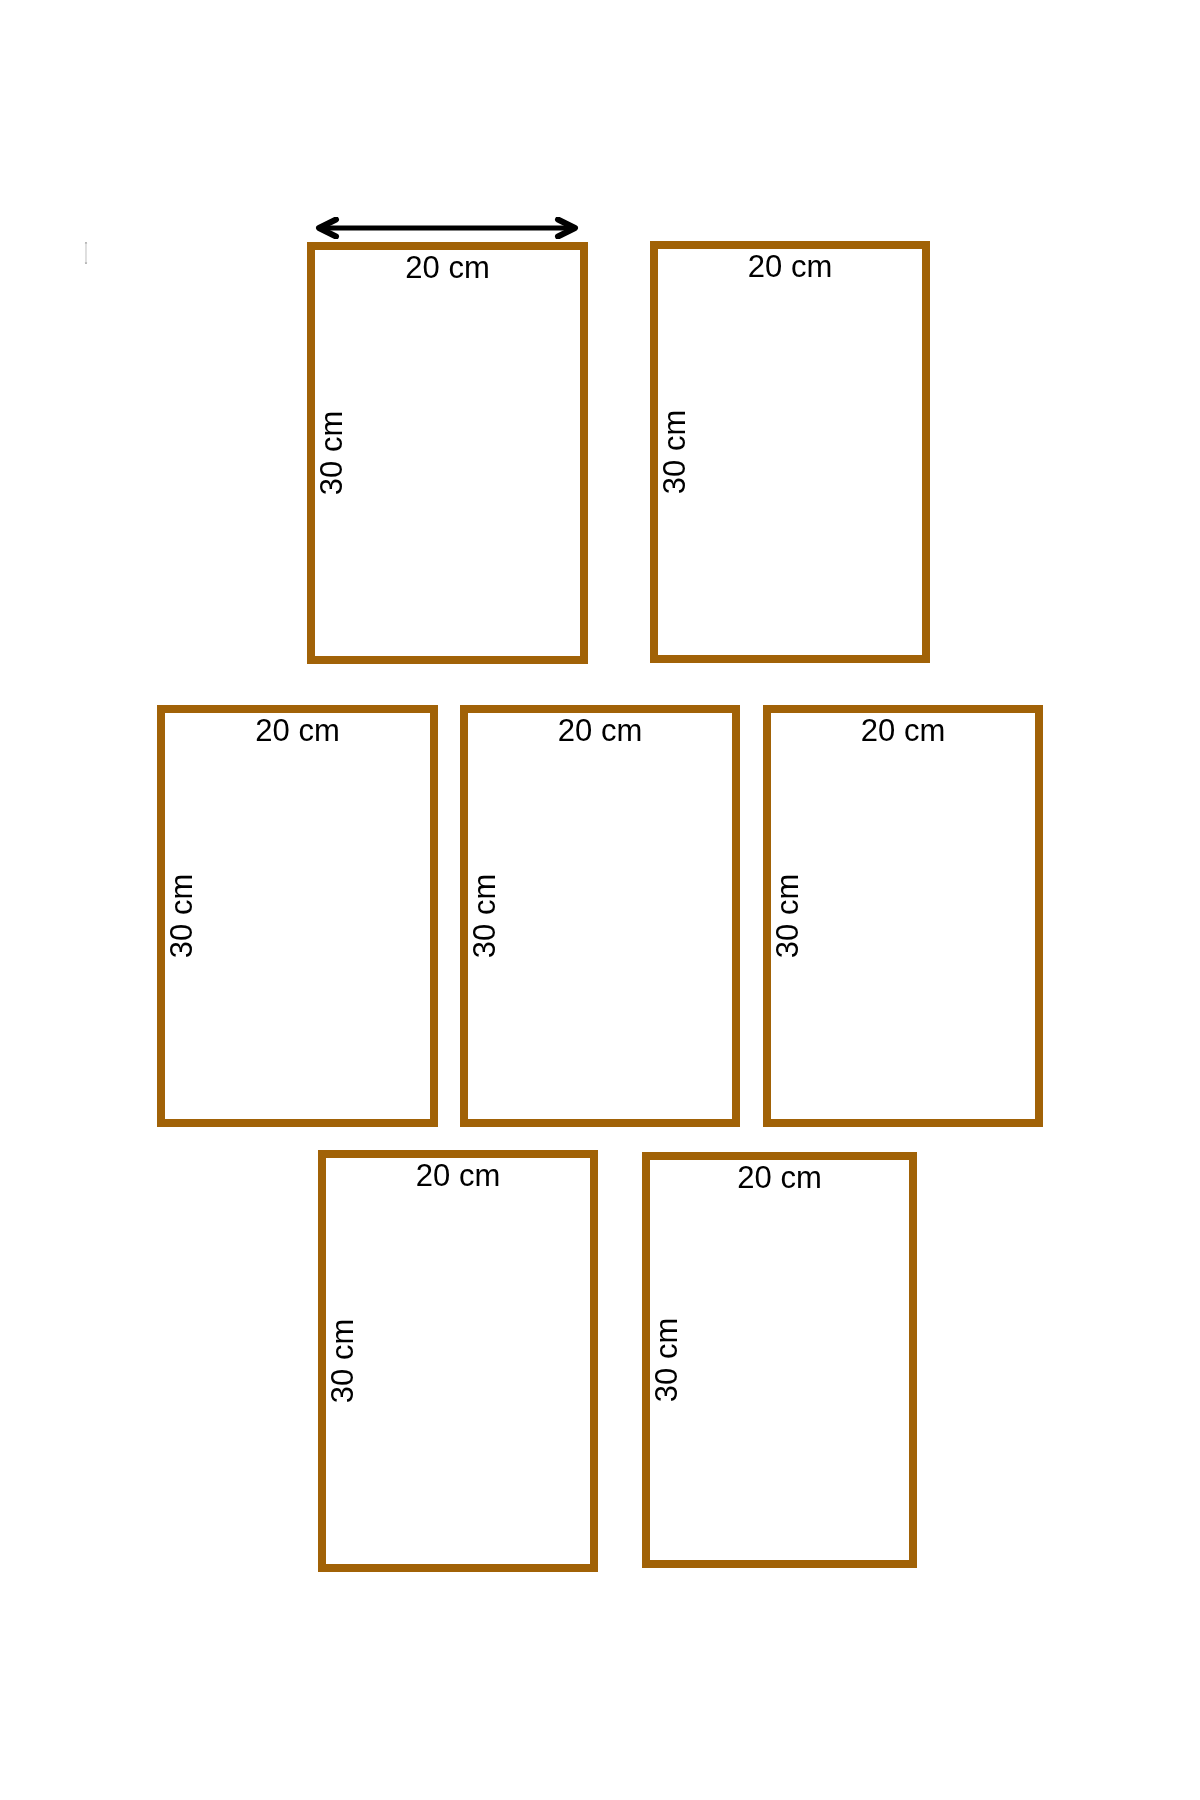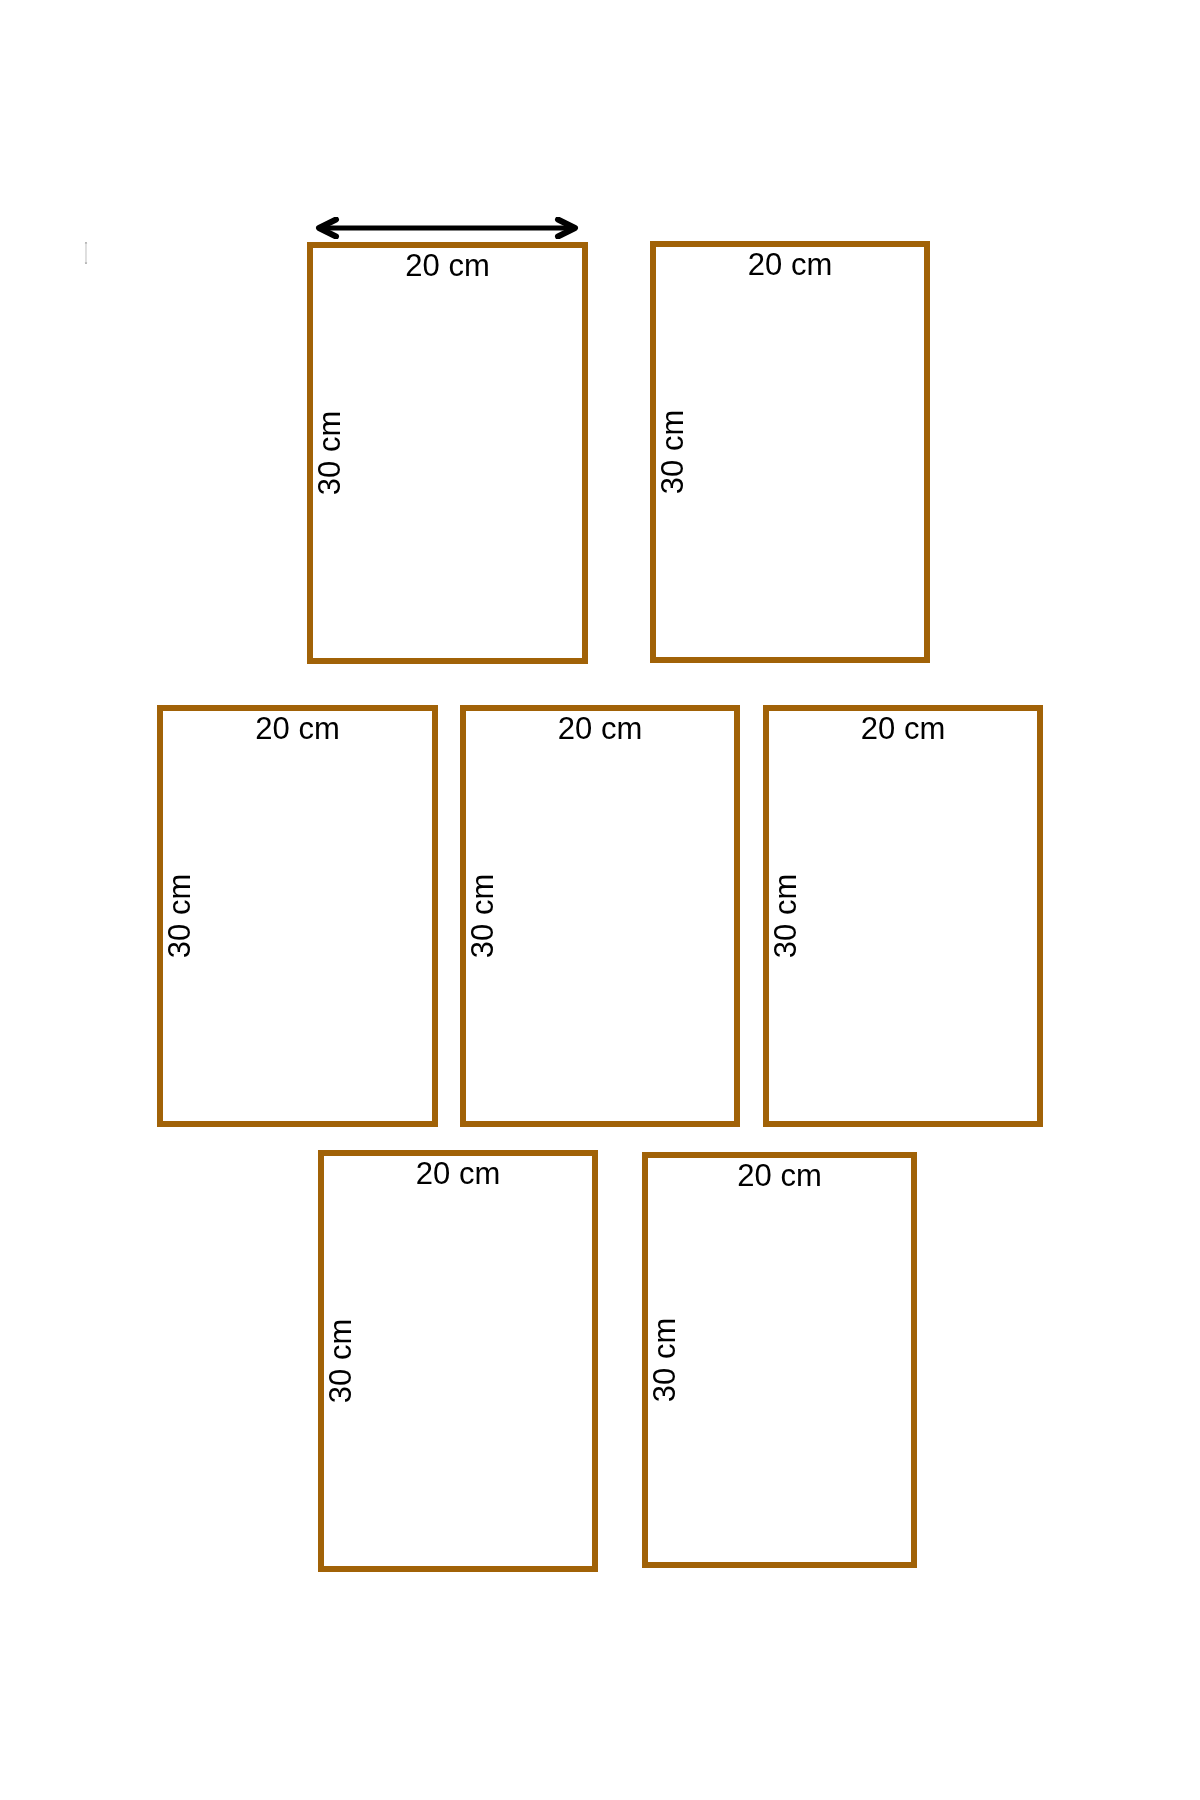--- a/index.html
+++ b/index.html
@@ -17,21 +17,21 @@
   }
   .canvas {
     position: absolute;
     left: 0; top: 0;
     width: 1200px;
     height: 1800px;
   }
   .rect {
     position: absolute;
     box-sizing: border-box;
-    border: 6px solid #a16207;
+    border: 8px solid #a16207;
     background: #ffffff;
   }
   .rect .w-label {
     position: absolute;
     top: 0;
     left: 0;
     right: 0;
     text-align: center;
     font-size: 31px;
     line-height: 36px;

